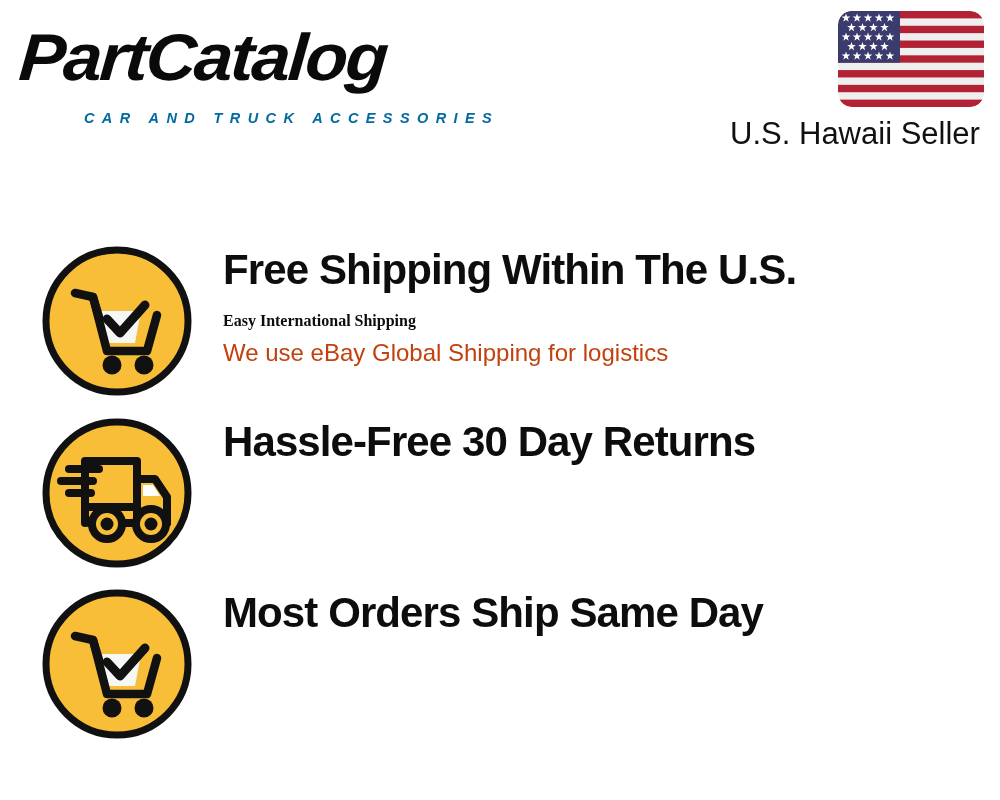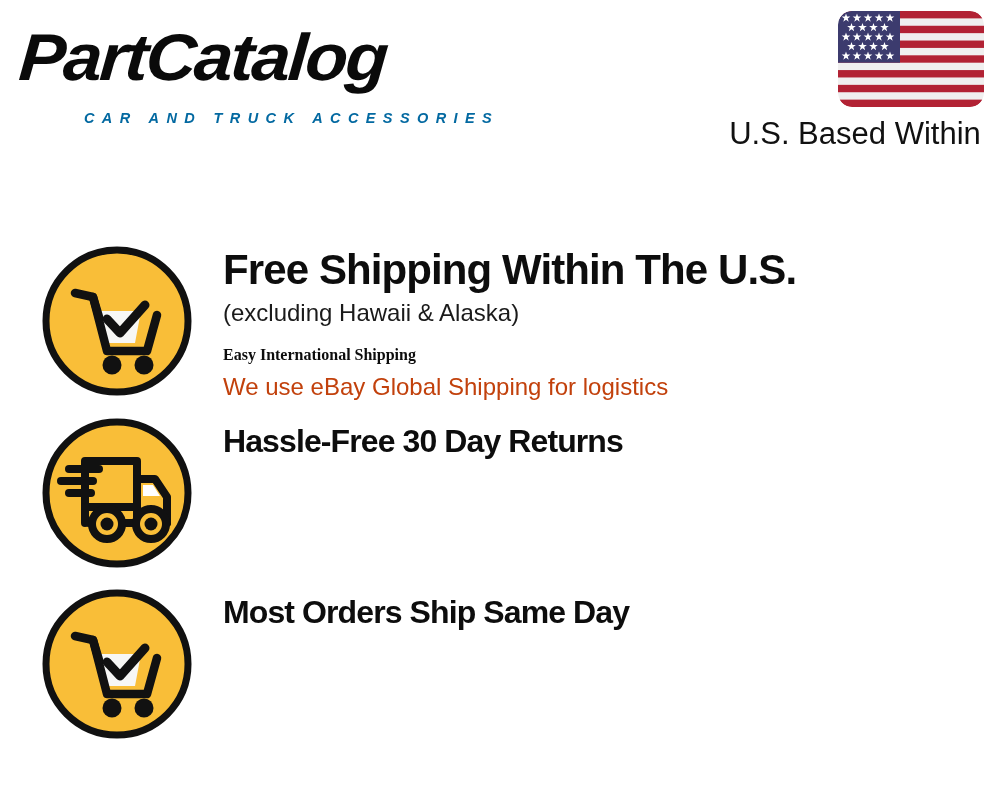--- a/index.html
+++ b/index.html
@@ -144,21 +144,21 @@
     font-weight: 400;
     font-size: 24px;
     line-height: 31px;
     color: #c2410c;
     margin-top: 1px;
     white-space: nowrap;
   }
   .headline-solo {
     font-family: "Liberation Sans", sans-serif;
     font-weight: 700;
-    font-size: 32px;
+    font-size: 42px;
     line-height: 49px;
     letter-spacing: -0.9px;
     color: #0d0d0d;
     white-space: nowrap;
   }
 </style>
 </head>
 <body>
 
 <div id="header">
@@ -216,40 +216,39 @@
           <use href="#star5" x="8" y="45"></use>
           <use href="#star5" x="19" y="45"></use>
           <use href="#star5" x="30" y="45"></use>
           <use href="#star5" x="41" y="45"></use>
           <use href="#star5" x="52" y="45"></use>
         </g>
       </g>
     </svg>
   </div>
 
-  <div id="us-seller-text">U.S. Based Within</div>
+  <div id="us-seller-text">U.S. Hawaii Seller</div>
 </div>
 
 <div class="benefit-row" id="row-0">
   <div class="badge-icon">
     <svg width="152" height="152" viewBox="0 0 152 152" xmlns="http://www.w3.org/2000/svg">
       <circle cx="76" cy="76" r="71" fill="#F9BE38" stroke="#111111" stroke-width="7"></circle>
       <polygon points="56,66 100,66 94,98 62,98" fill="#F7F7F5"></polygon>
       <g fill="none" stroke="#111111" stroke-width="8.5" stroke-linecap="round" stroke-linejoin="round">
         <polyline points="34,48 52,52 66,106 106,106 116,70"></polyline>
         <polyline points="52,52 58,72"></polyline>
       </g>
       <polyline points="66,74 79,88 104,60" fill="none" stroke="#111111" stroke-width="9" stroke-linecap="round" stroke-linejoin="round"></polyline>
       <circle cx="71" cy="120" r="9.5" fill="#111111"></circle>
       <circle cx="103" cy="120" r="9.5" fill="#111111"></circle>
     </svg>
   </div>
   <div class="benefit-text">
     <div class="headline">Free Shipping Within The U.S.</div>
-    <div class="subline">(excluding Hawaii &amp; Alaska)</div>
     <div class="subline-strong">Easy International Shipping</div>
     <div class="subline-plain">We use eBay Global Shipping for logistics</div>
   </div>
 </div>
 
 <div class="benefit-row" id="row-1">
   <div class="badge-icon">
     <svg width="152" height="152" viewBox="0 0 152 152" xmlns="http://www.w3.org/2000/svg">
       <circle cx="76" cy="76" r="71" fill="#F9BE38" stroke="#111111" stroke-width="7"></circle>
       <g fill="none" stroke="#111111" stroke-width="8" stroke-linecap="round" stroke-linejoin="round">

